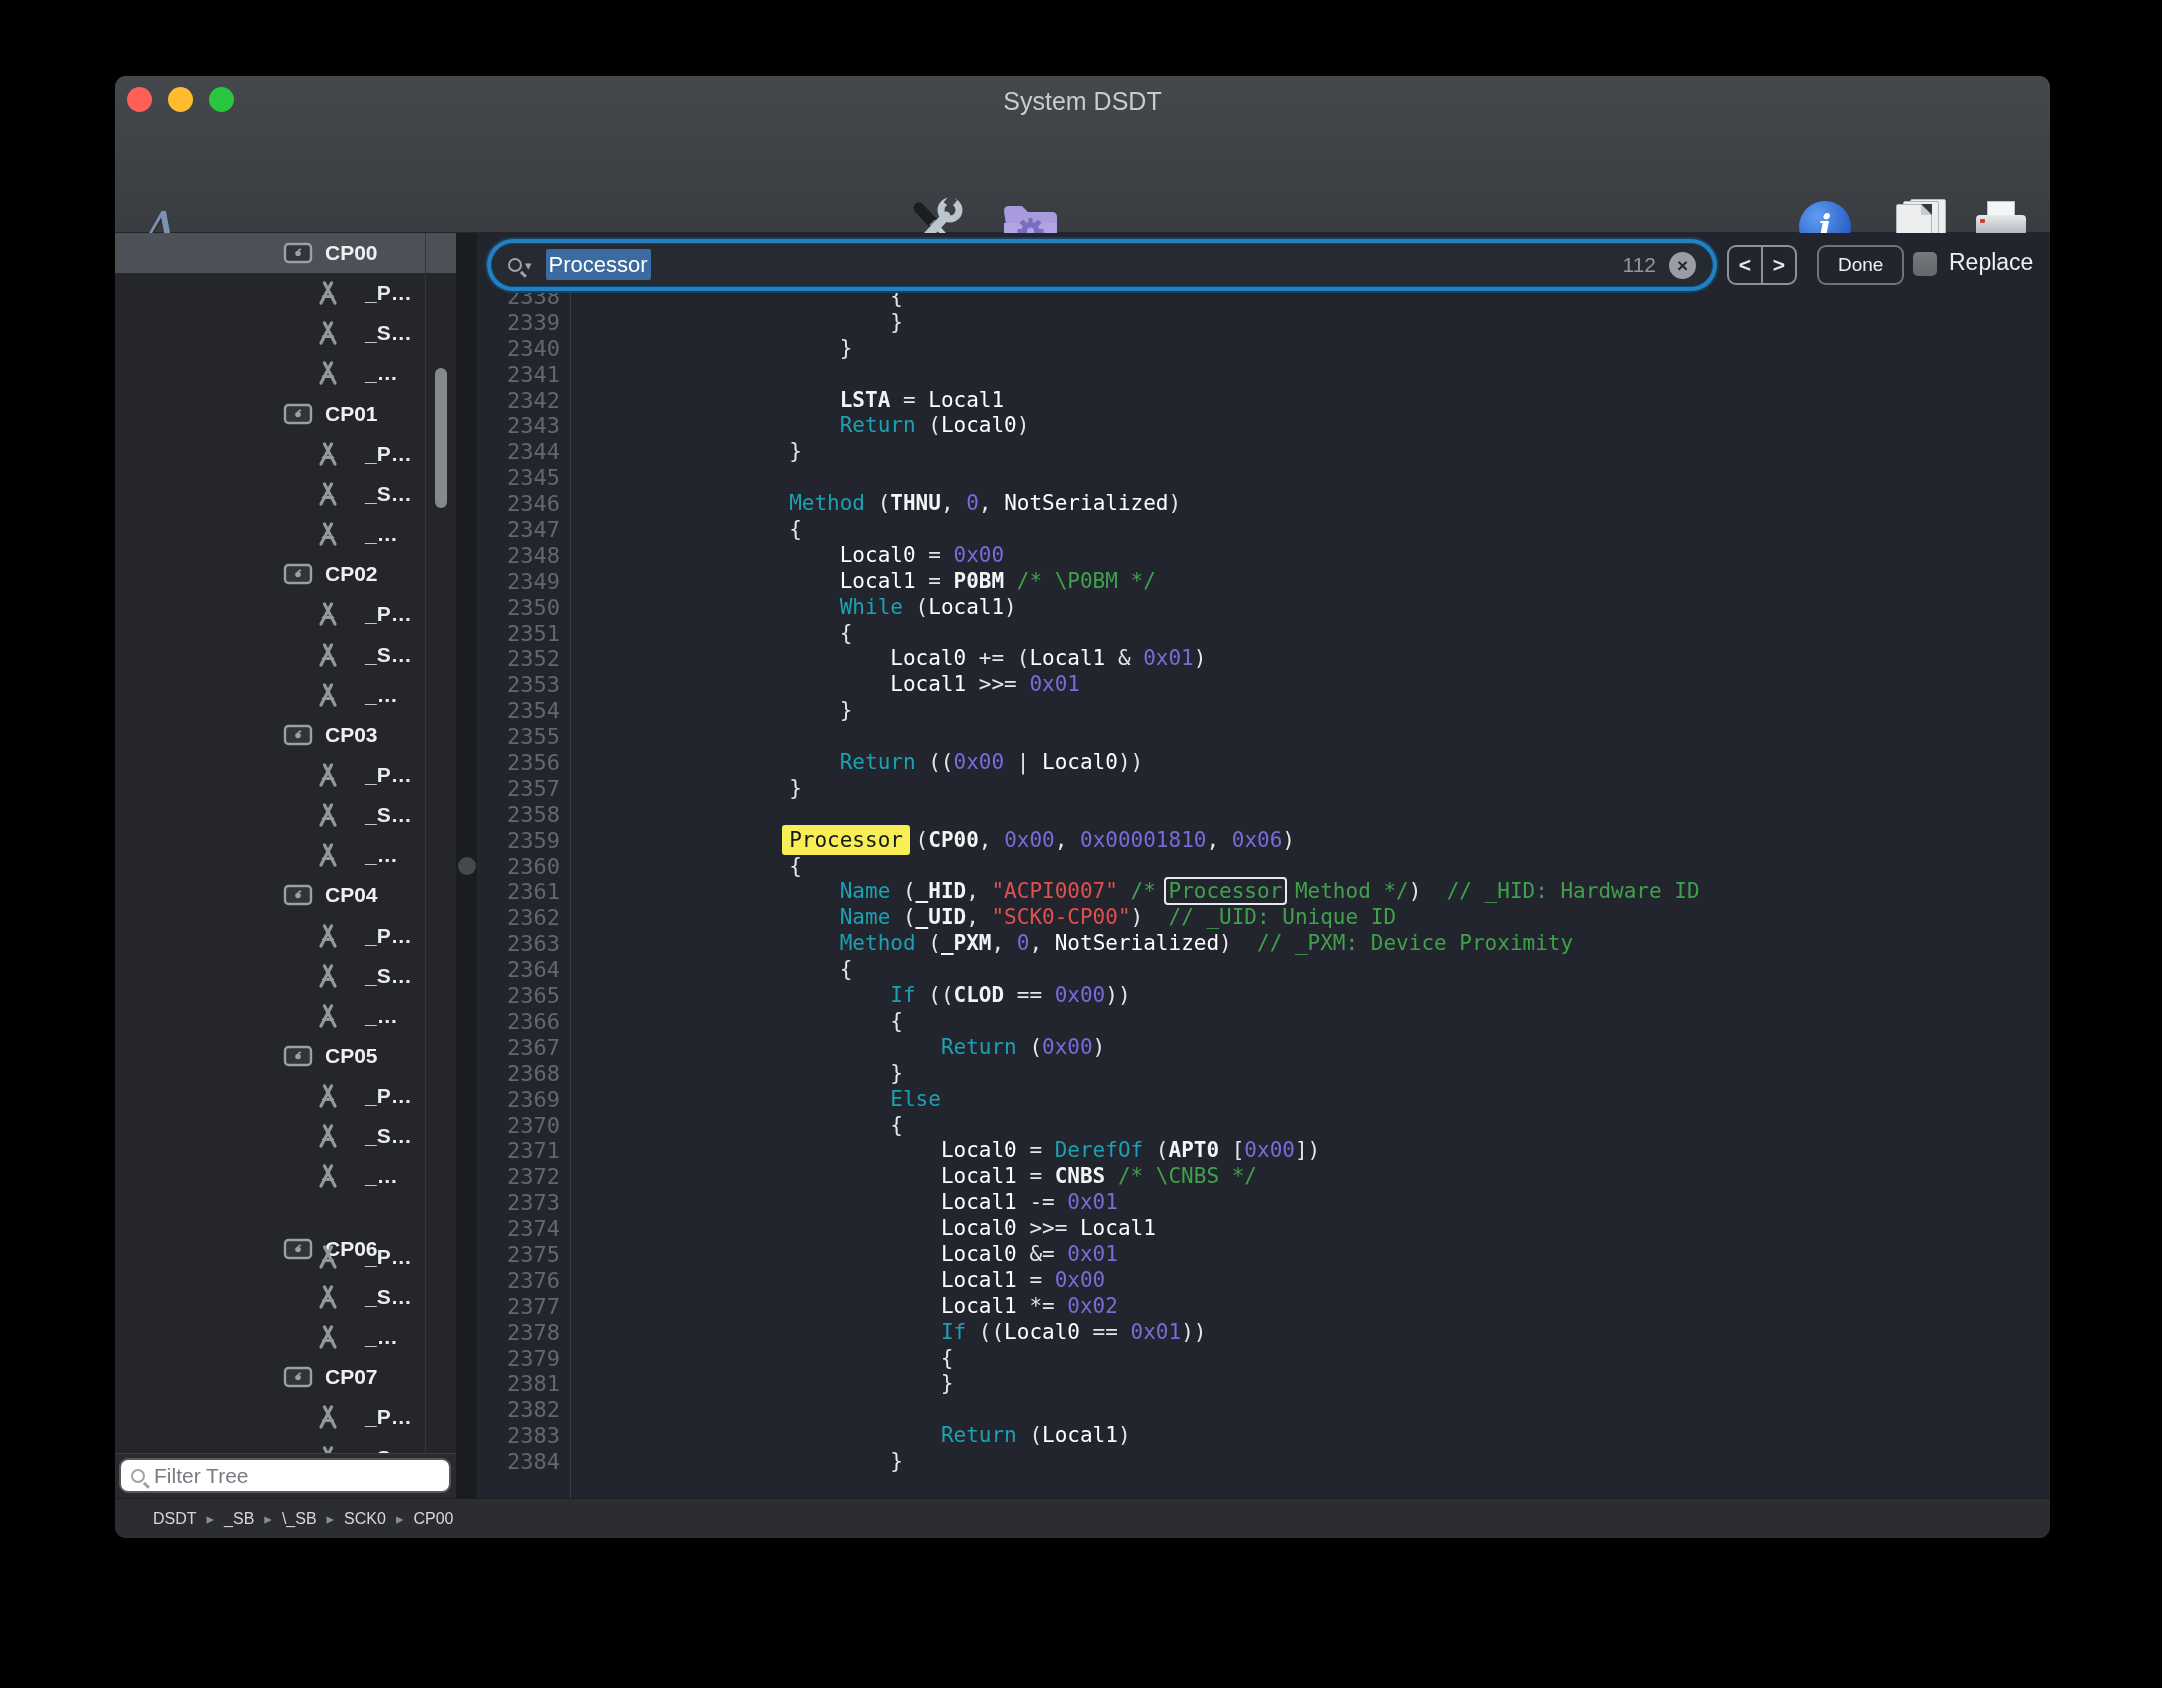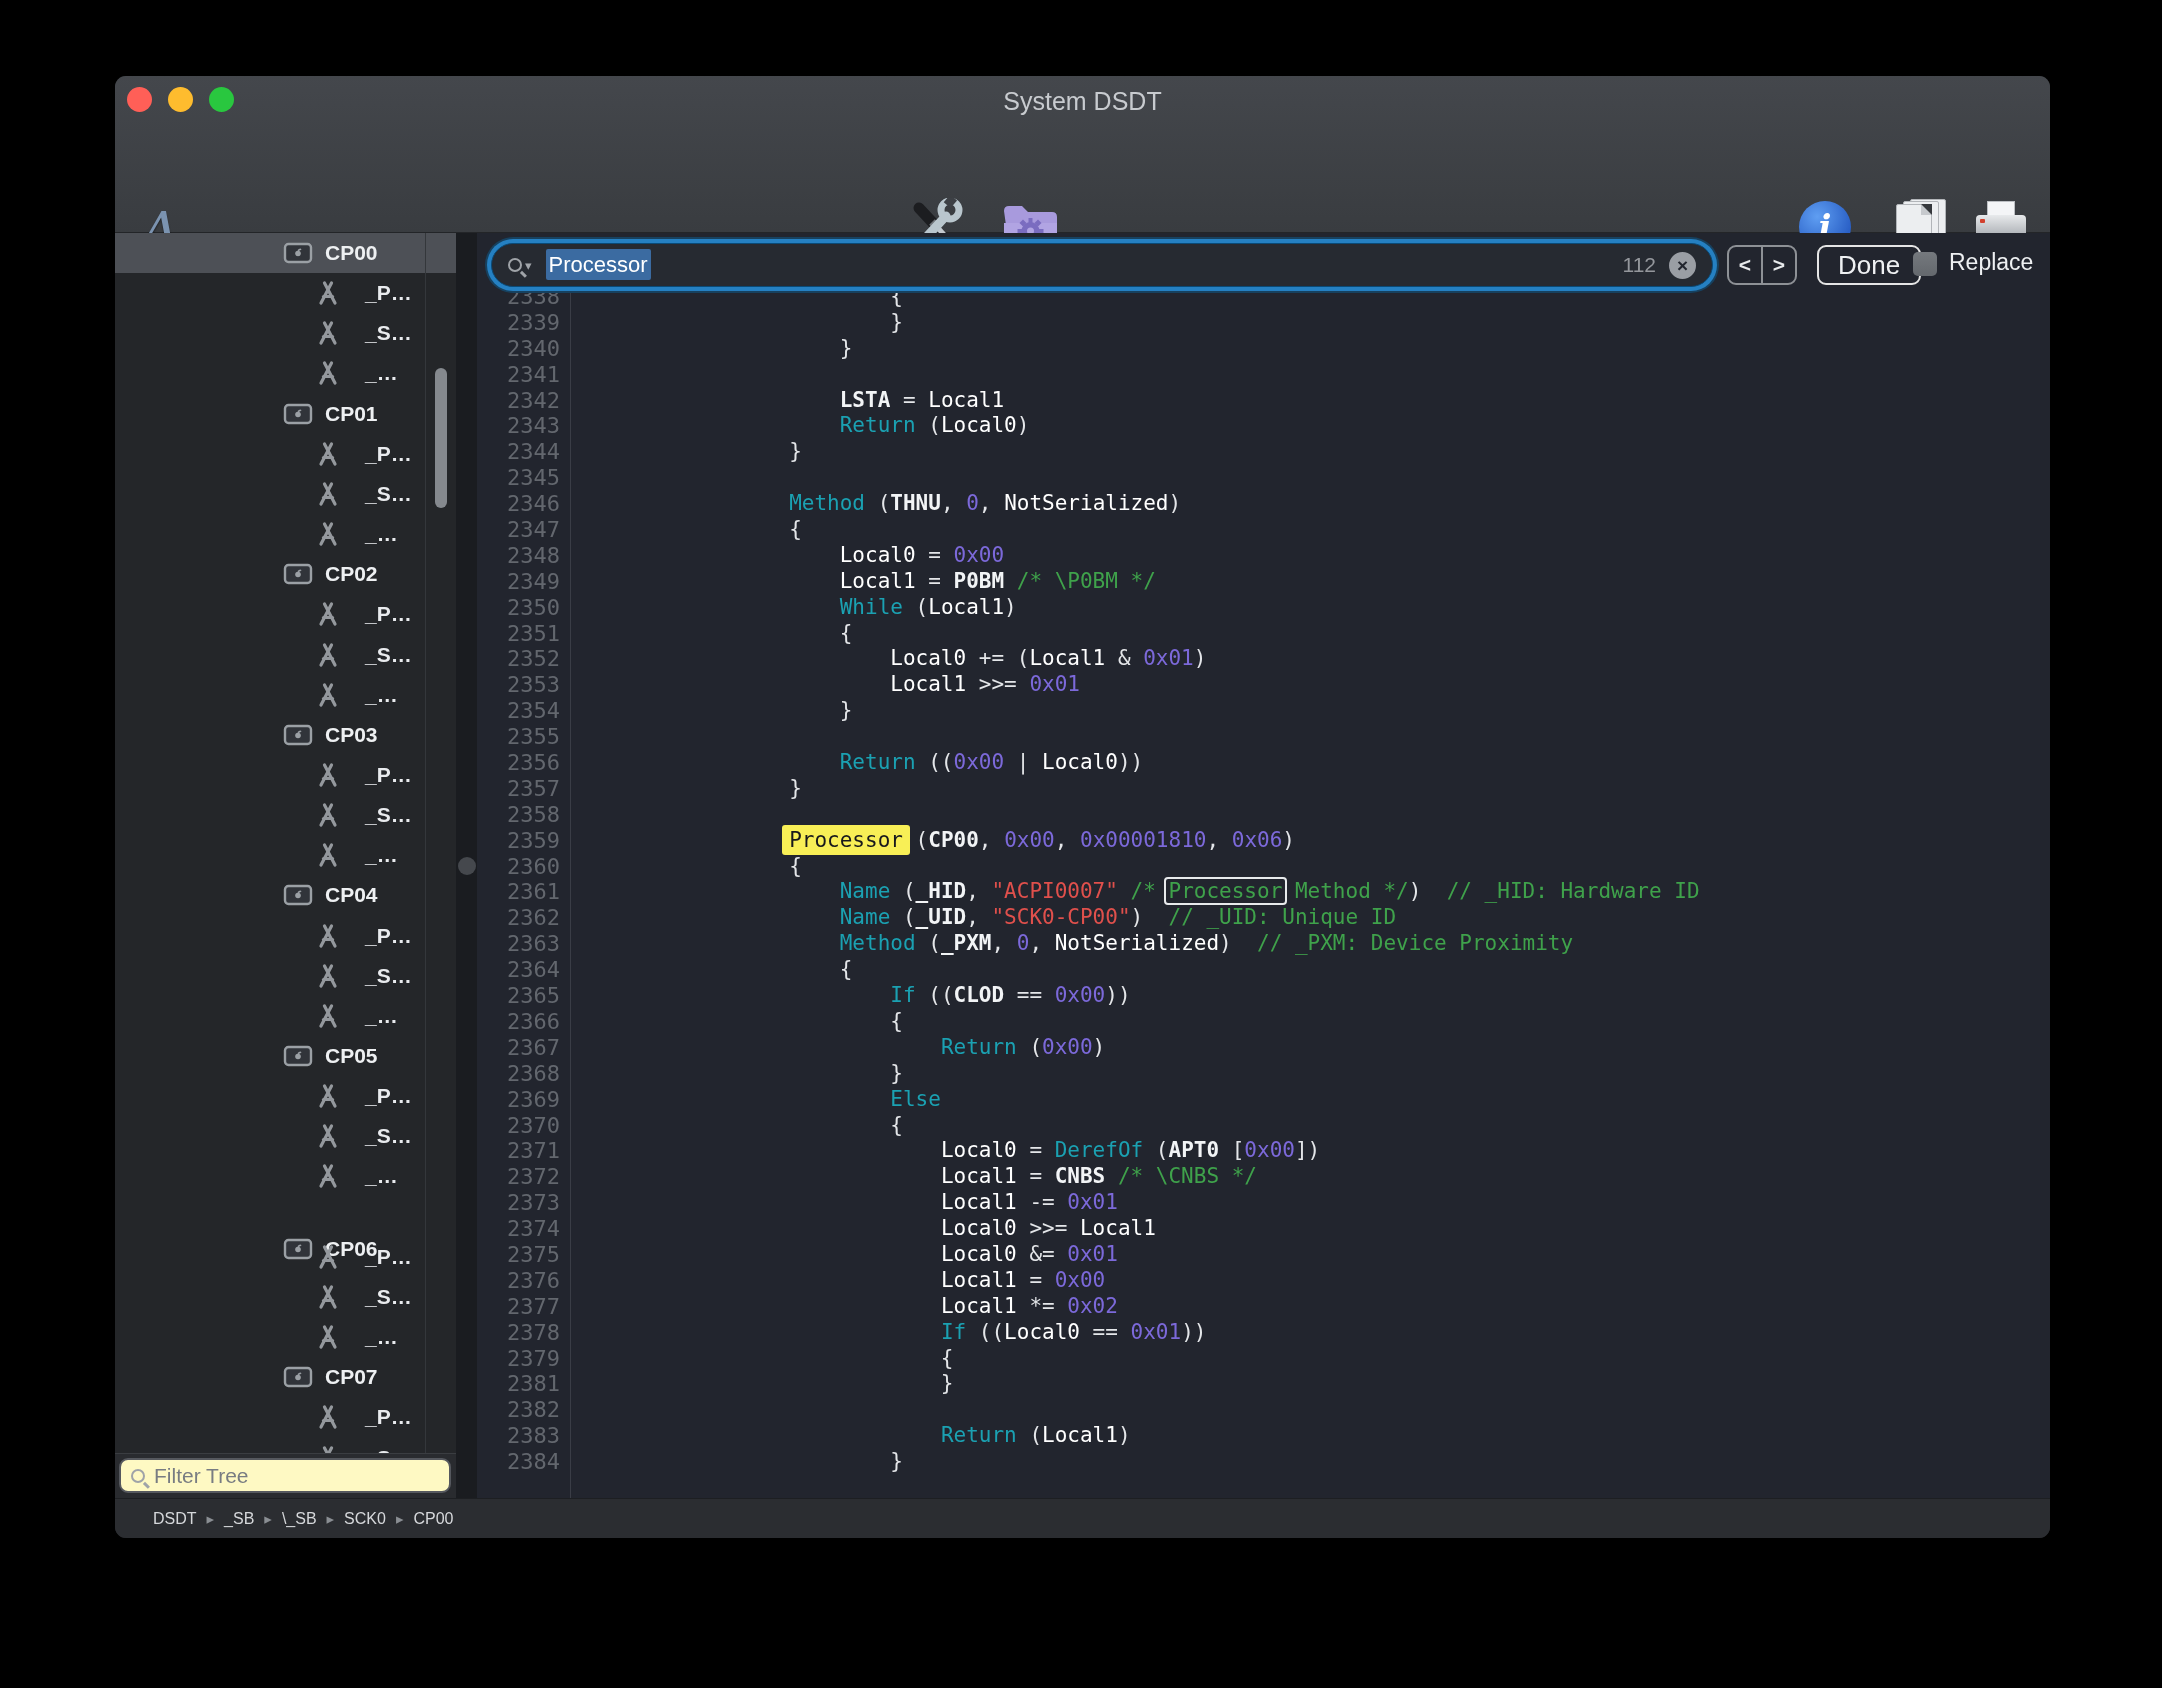--- a/index.html
+++ b/index.html
@@ -57,21 +57,21 @@
   .trow{position:absolute;left:0;width:100%;height:40px;display:flex;align-items:center;}
   .trow.sel{background:#4d5056;}
   .tri{position:absolute;left:166px;font-size:15px;color:#8f9398;width:22px;text-align:center;}
   .gicon{position:absolute;left:168px;} .cicon{position:absolute;left:200px;}
   .glabel{position:absolute;left:210px;font-size:21px;font-weight:600;color:#eef0f2;}
   .clabel{position:absolute;left:250px;font-size:21px;font-weight:600;color:#e9ebee;}
   #side-gutter-line{position:absolute;left:310px;top:0;width:1px;height:1220px;background:#34373b;}
   #side-scrollthumb{position:absolute;left:320px;top:135px;width:12px;height:140px;border-radius:6px;background:#85898e;}
   #filter-strip{position:absolute;left:0;bottom:0;width:341px;height:45px;background:#292b2f;border-top:1px solid #3a3d41;}
   #filter-field{position:absolute;left:4px;top:4px;width:332px;height:35px;border:2px solid #55585e;
-                border-radius:9px;background:#fef9c3;display:flex;align-items:center;padding-left:10px;}
+                border-radius:9px;background:#ffffff;display:flex;align-items:center;padding-left:10px;}
   #filter-ph{font-size:21px;color:#787c82;margin-left:9px;}
   .mag{width:14px;height:14px;border:2.5px solid #9fa3a8;border-radius:50%;position:relative;flex:none;}
   .mag::after{content:"";position:absolute;width:2.5px;height:7px;background:#9fa3a8;
               left:12px;top:11px;transform:rotate(-45deg);}
 
   
   #divider{position:absolute;left:341px;top:0;width:21px;height:100%;background:#1a1c20;}
   #split-dot{position:absolute;left:1.5px;top:624px;width:18px;height:18px;border-radius:50%;background:#45484d;}
 
   
@@ -99,22 +99,22 @@
   #search-text .selq{background:#3b6ba1;padding:3px 3px;border-radius:2px;}
   #match-count{position:absolute;right:56px;font-size:21px;color:#94979c;}
   #clear-btn{position:absolute;right:16px;width:27px;height:27px;border-radius:50%;background:#9a9ea4;
              display:flex;align-items:center;justify-content:center;
              color:#22252e;font-size:19px;font-weight:bold;line-height:1;}
   #seg{position:absolute;left:1250px;top:12px;width:70px;height:40px;border:2px solid #8e9196;
        border-radius:9px;display:flex;}
   .segbtn{flex:1;display:flex;align-items:center;justify-content:center;
           color:#e8eaec;font-size:21px;font-weight:600;}
   .segbtn:first-child{border-right:2px solid #8e9196;}
-  #done-btn{position:absolute;left:1340px;top:12px;height:40px;padding:0 19px;border:2px solid #e5e5e5;
-            border-radius:9px;display:flex;align-items:center;font-size:26px;color:#eff1f3;}
+  #done-btn{position:absolute;left:1340px;top:12px;height:40px;padding:0 19px;border:2px solid #737373;
+            border-radius:9px;display:flex;align-items:center;font-size:19px;color:#eff1f3;}
   #replace-cb{position:absolute;left:1436px;top:19px;width:24px;height:24px;border-radius:5px;
               background:linear-gradient(#75797e,#64686d);}
   #replace-label{position:absolute;left:1472px;top:16px;font-size:23px;color:#eef0f2;}
 
   
   #bottombar{position:absolute;left:0;bottom:0;width:100%;height:40px;background:#2b2d31;
              border-top:1px solid #1d1f22;display:flex;align-items:center;padding-left:38px;}
   .crumb{font-size:16px;color:#d6d8db;}
   .crumb-sep{font-size:15px;color:#8a8e93;margin:0 10px;}
 

